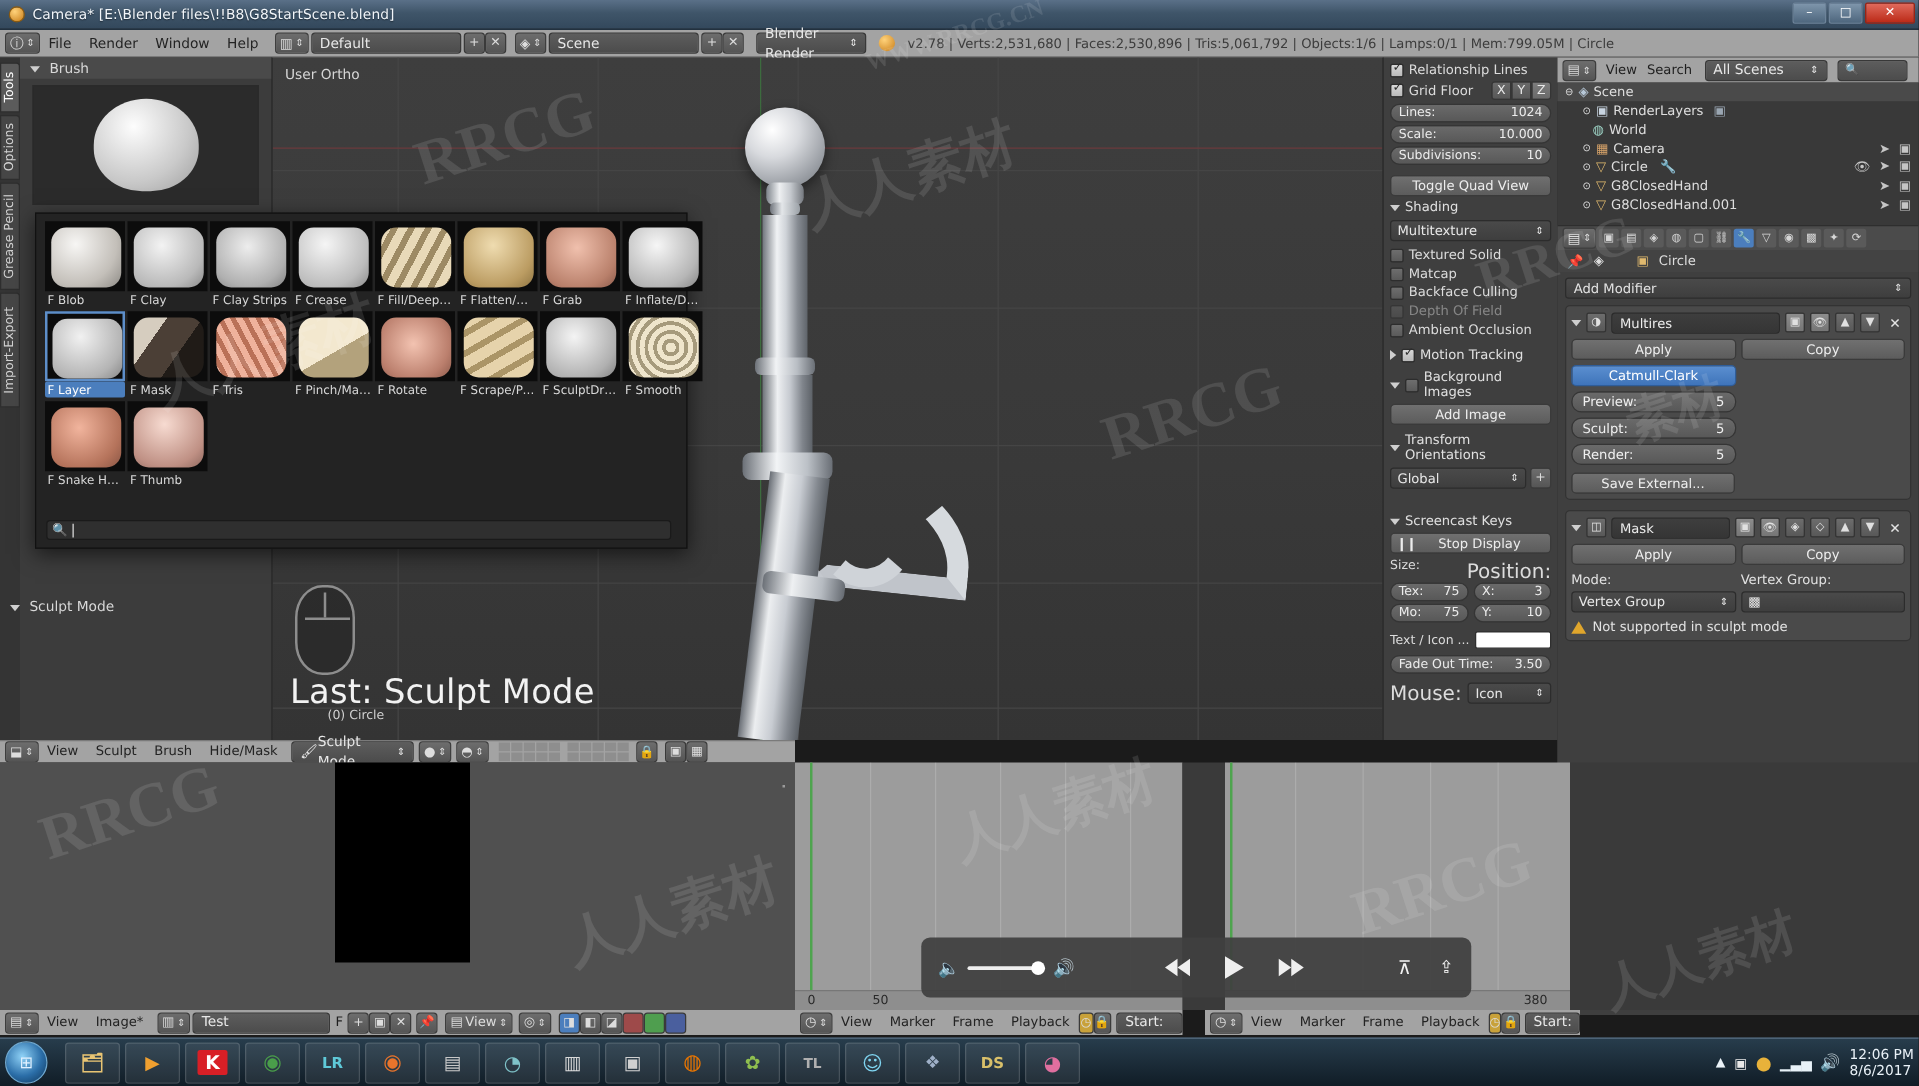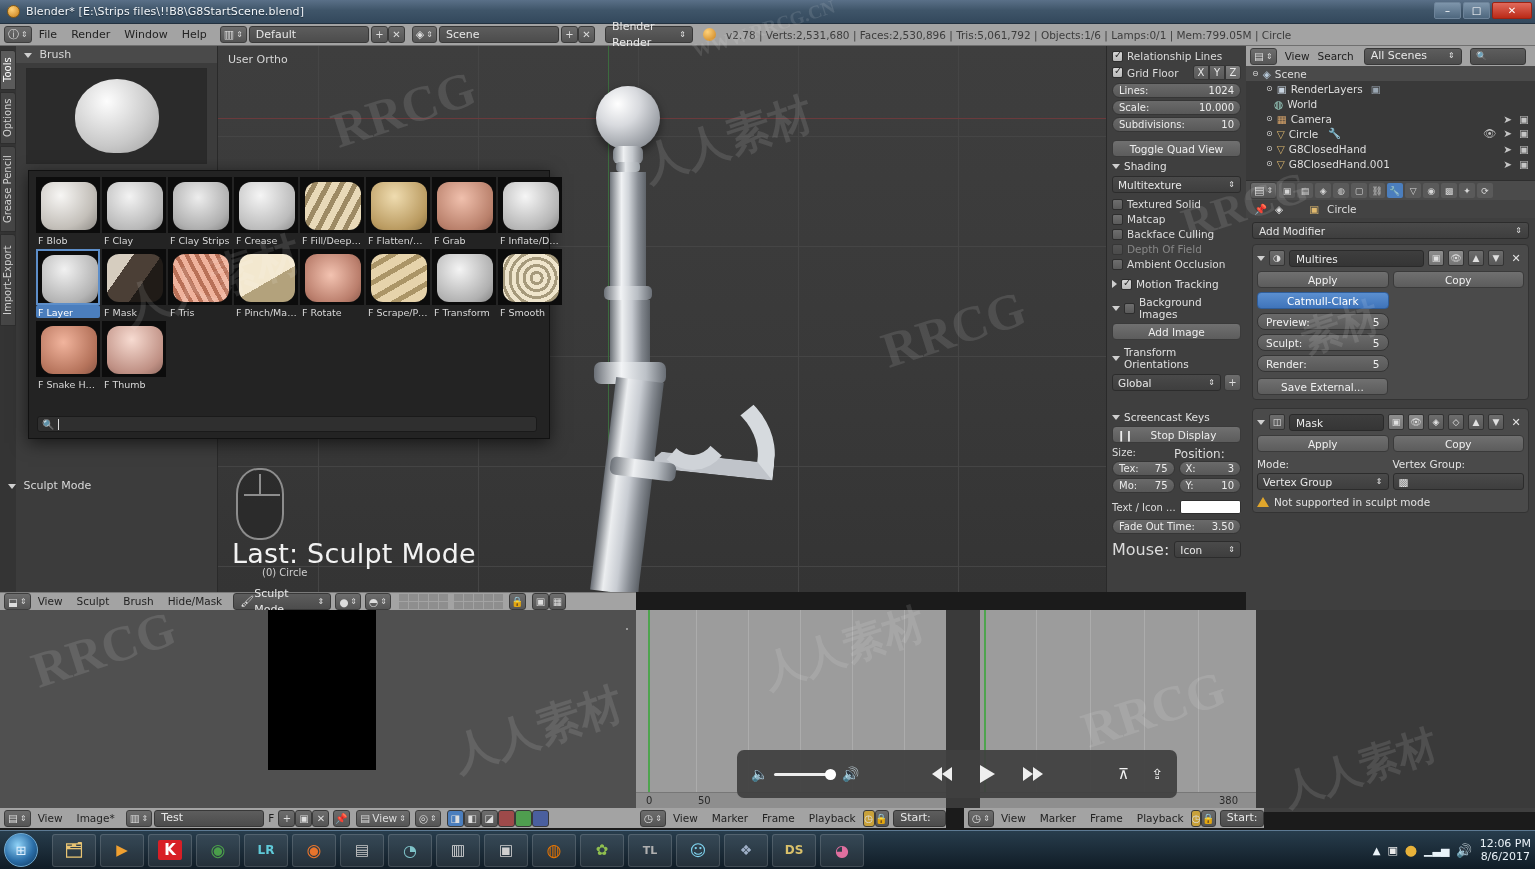--- a/index.html
+++ b/index.html
@@ -302,38 +302,38 @@
     width:34px;height:34px;border-radius:50%; margin-left:4px;
     background: radial-gradient(circle at 40% 35%, #8fd2f7, #2b6ea8 55%, #0d3356);
     border:1px solid #6fa8cf; display:flex;align-items:center;justify-content:center;
   }
   .tb-item {
     width:44px;height:33px; margin-left:4px; border-radius:3px;
     background: rgba(255,255,255,.08); border:1px solid rgba(255,255,255,.14);
     display:flex; align-items:center; justify-content:center; font-size:15px; font-weight:bold;
   }
   .tray { position:absolute; right:4px; display:flex; align-items:center; gap:7px; color:#eaf2f8;}
-  .clock { text-align:center; font-size:11px; line-height:13px; }
+  .clock { font-size:11px; line-height:13px; }
 
   
   .wm {
     position:absolute; color:rgba(255,255,255,.11); font-weight:bold;
     font-family:"Liberation Serif", serif; pointer-events:none;
     transform: rotate(-18deg); white-space:nowrap;
   }
   .wm.cn { font-family:"DejaVu Sans", sans-serif; }
 </style>
 </head>
 <body>
 
 <div id="app">
 
   <div class="titlebar">
     <div class="tb-icon"></div>
-    <div class="tb-title">Blender* [E:\Strips files\!!B8\G8StartScene.blend]</div>
+    <div class="tb-title">Camera* [E:\Blender files\!!B8\G8StartScene.blend]</div>
     <div class="tb-buttons">
       <div class="tb-btn">–</div>
       <div class="tb-btn">□</div>
       <div class="tb-btn close">✕</div>
     </div>
   </div>
 
   <div class="infobar">
     <div class="hdr-icon-btn">
       <span>ⓘ</span>
@@ -527,21 +527,21 @@
       <div class="brushcell">
           <div class="thumb">
             <div class="blob" style="background:repeating-linear-gradient(150deg,#e6d3ab 0 9px,#ab9567 9px 14px)"></div>
           </div>
           <div class="cap">F Scrape/Pea</div>
         </div>
       <div class="brushcell">
           <div class="thumb">
             <div class="blob" style="background:radial-gradient(circle at 40% 32%,#f4f4f4,#b0b0b0 72%,#828282)"></div>
           </div>
-          <div class="cap">F Transform</div>
+          <div class="cap">F SculptDraw</div>
         </div>
       <div class="brushcell">
           <div class="thumb">
             <div class="blob" style="background:repeating-radial-gradient(circle at 60% 50%,#efe5cc 0 4px,#a69a7c 4px 7px)"></div>
           </div>
           <div class="cap">F Smooth</div>
         </div>
     </div>
     <div class="brushrow">
       <div class="brushcell">
@@ -648,21 +648,21 @@
     <div class="np-sec" style="margin-top:20px">
       <span class="tri down"></span>
       <span>Screencast Keys</span>
     </div>
     <div class="np-btn" style="justify-content:flex-start;padding-left:4px">
       <span style="margin-right:18px;letter-spacing:-1px">❙❙</span>
       <span>Stop Display</span>
     </div>
     <div style="display:flex;margin-top:4px">
       <span style="width:62px;font-size:10px;color:#dcdcdc">Size:</span>
-      <span style="font-size:12px;color:#dcdcdc">Position:</span>
+      <span style="font-size:16px;color:#dcdcdc">Position:</span>
     </div>
     <div style="display:flex;gap:4px">
       <div class="np-val" style="flex:1">
         <span>Tex:</span>
           <span>75</span>
       </div>
       <div class="np-val" style="flex:1">
         <span>X:</span>
           <span>3</span>
       </div>

